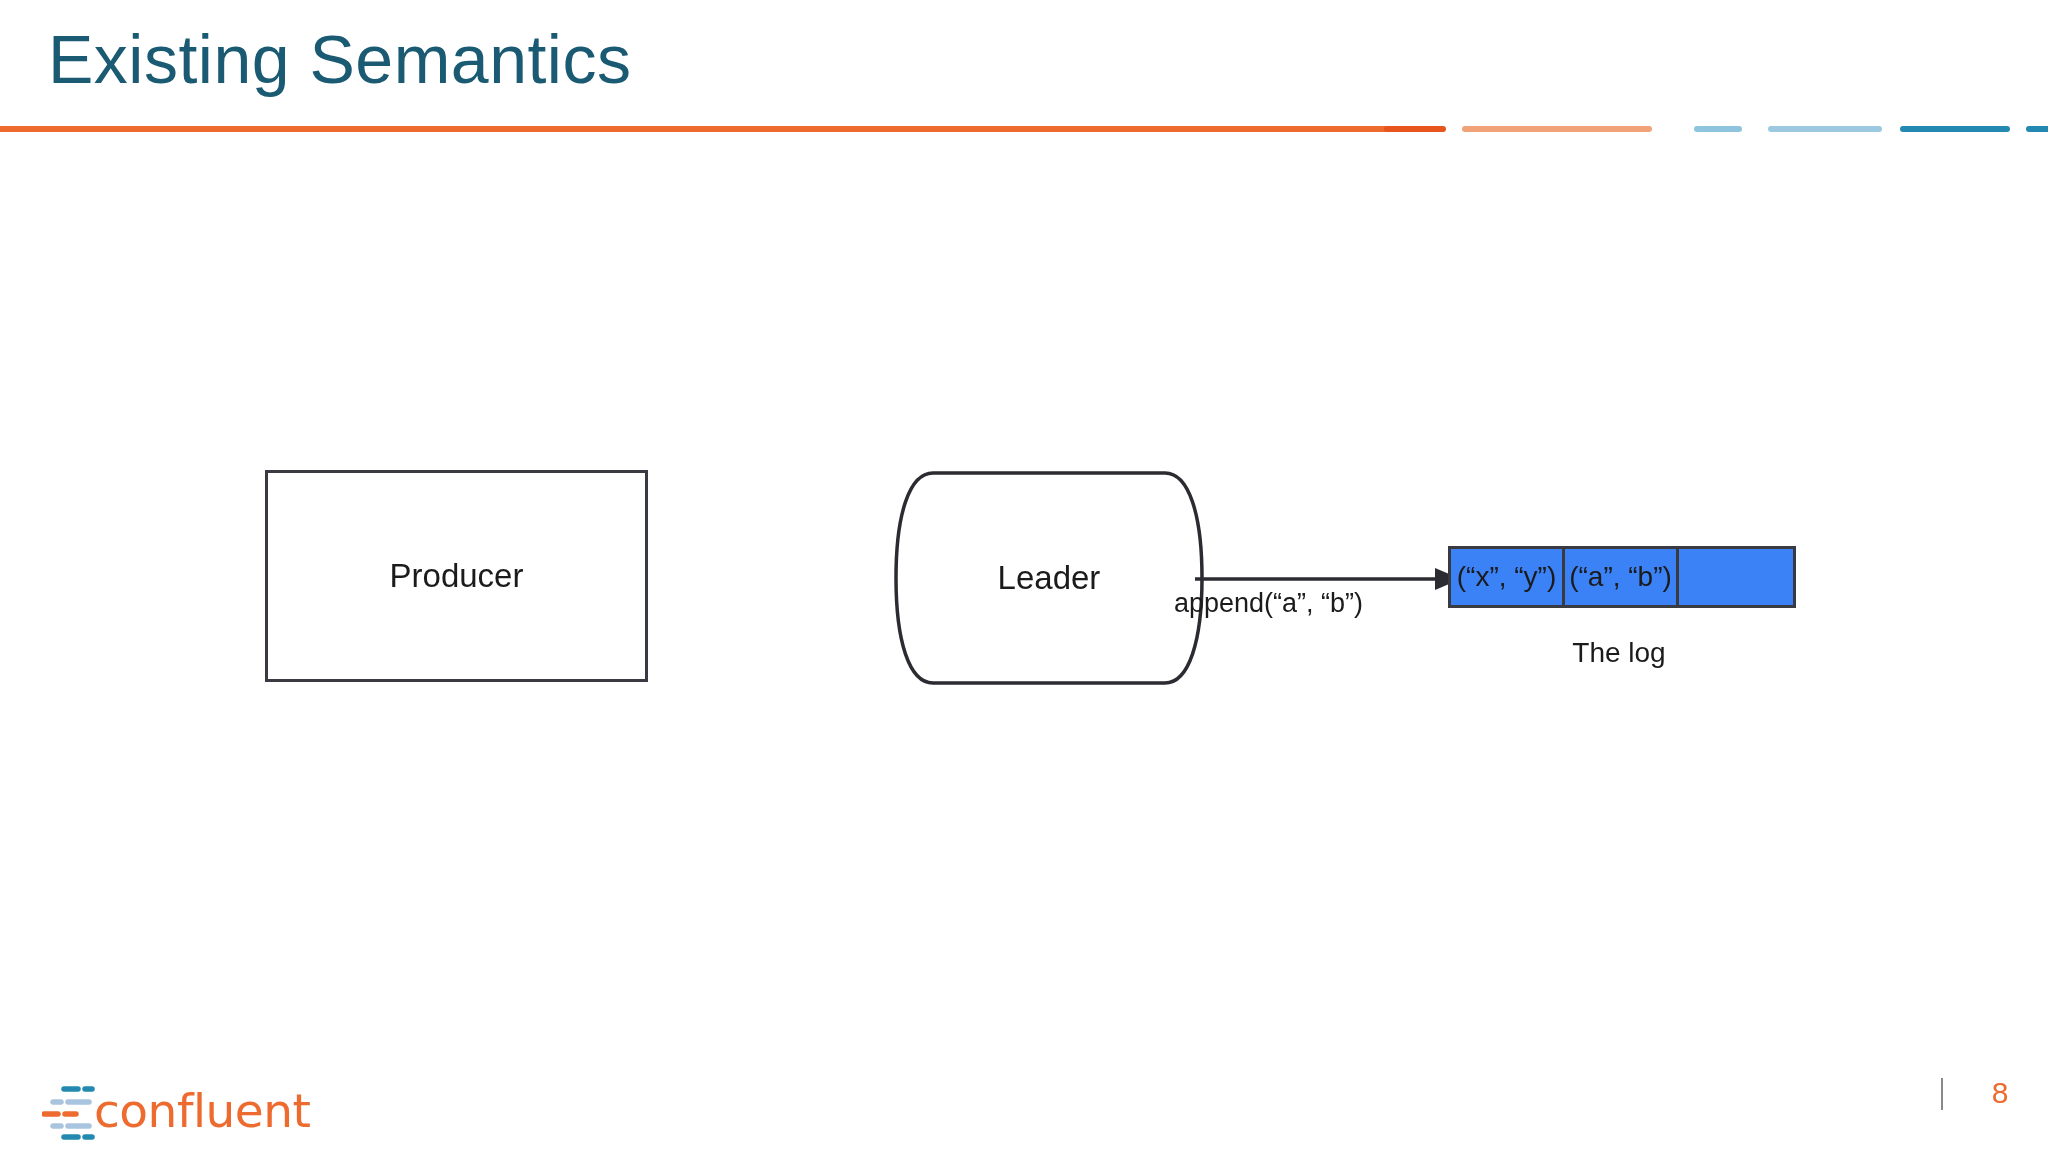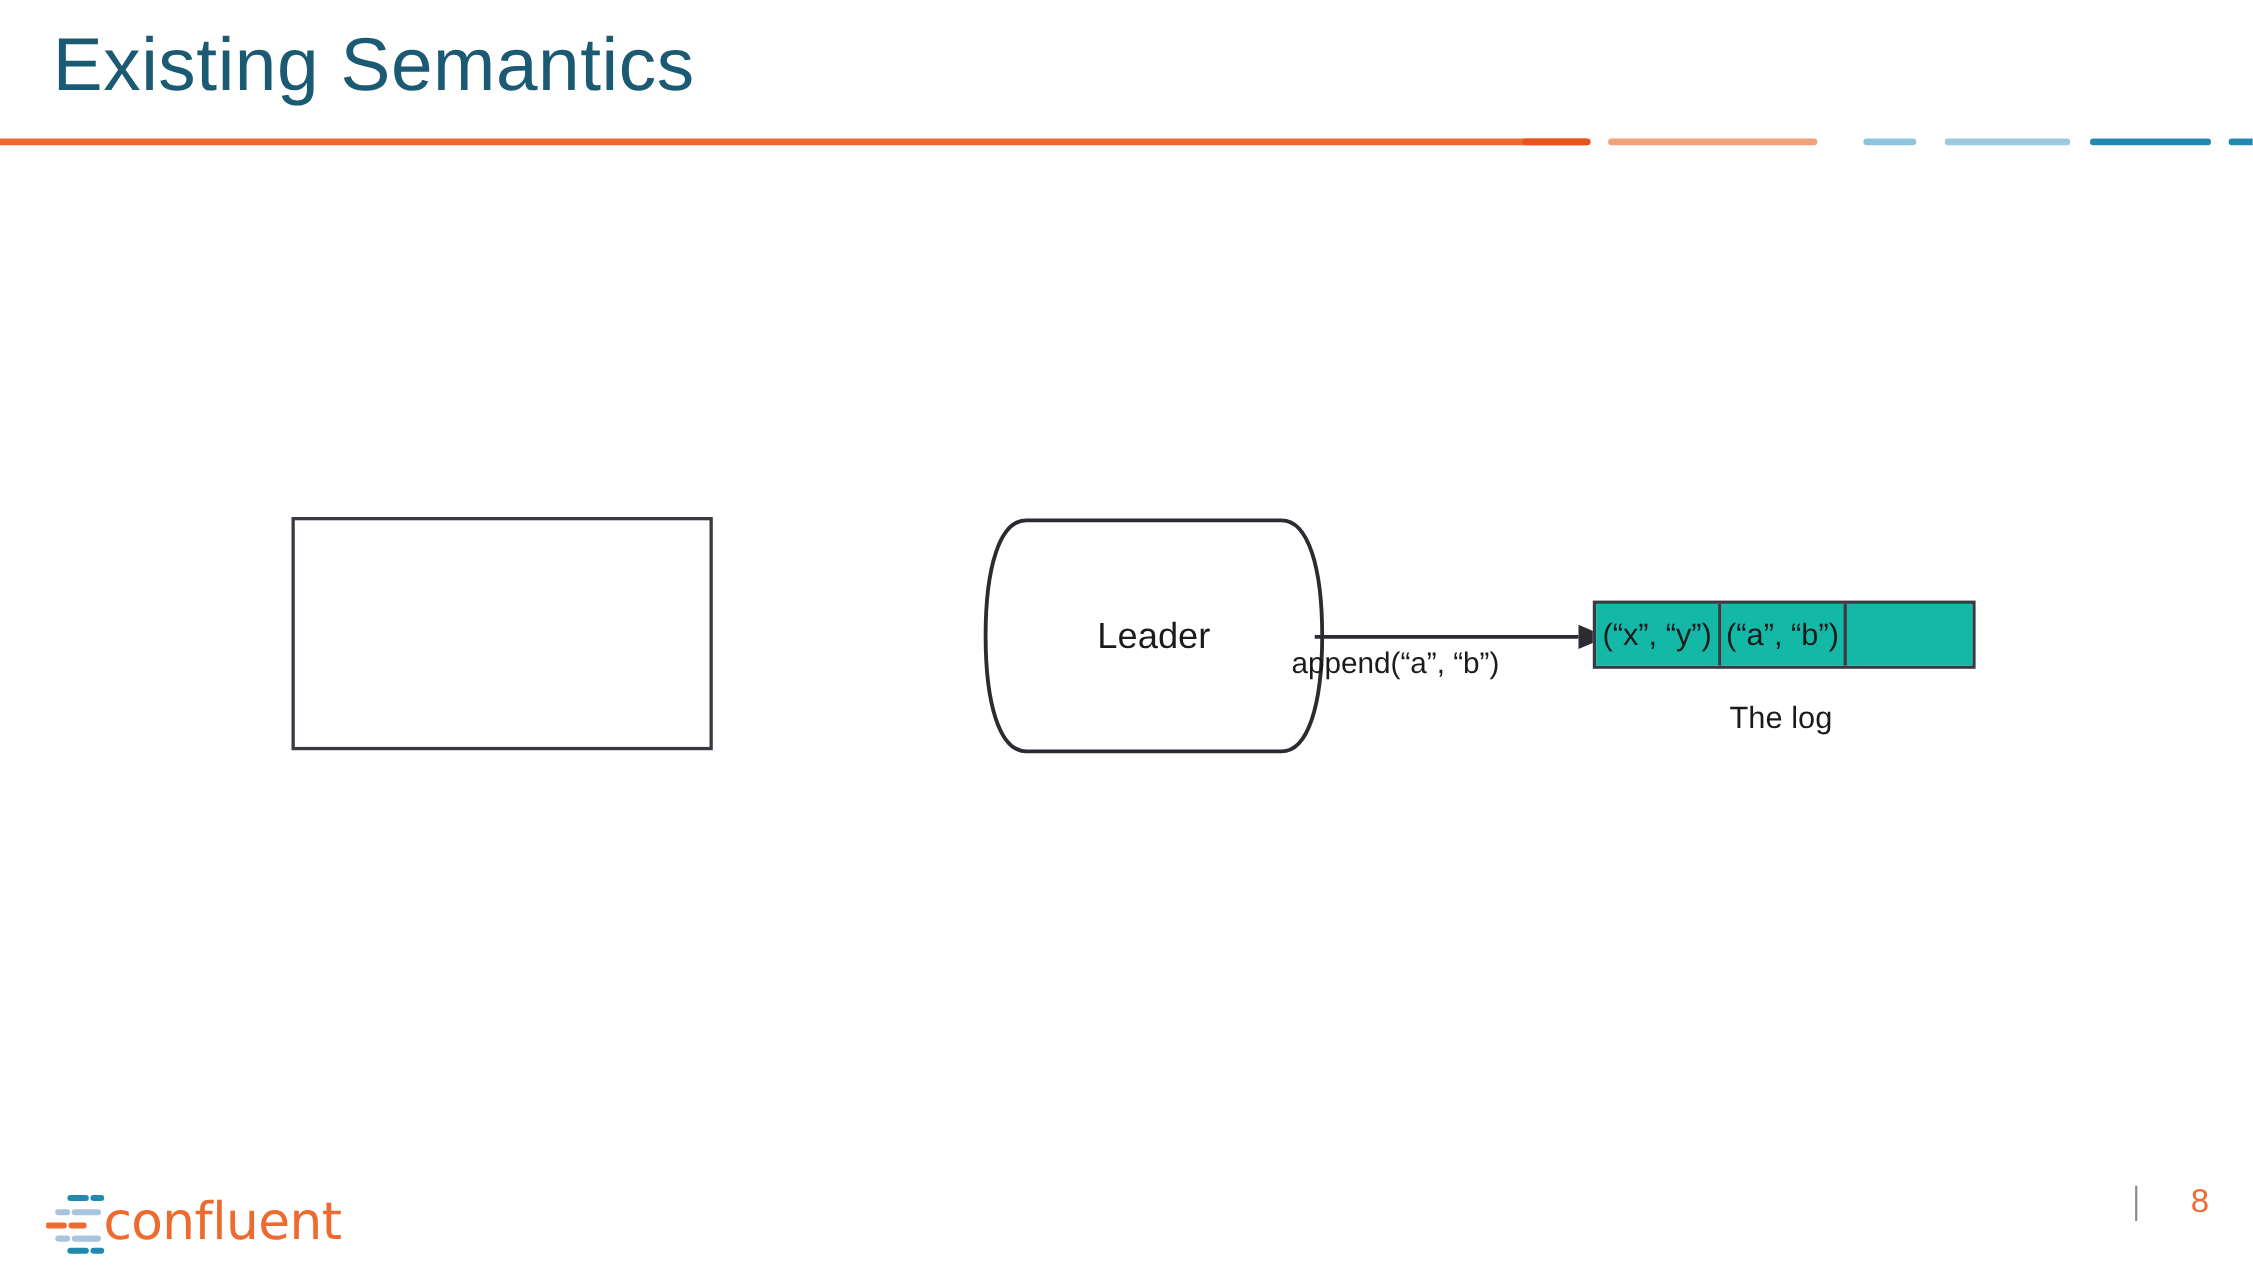--- a/index.html
+++ b/index.html
@@ -129,21 +129,21 @@
   }
   .log-cell {
     width: 114px;
     display: flex;
     align-items: center;
     justify-content: center;
     font-size: 28px;
     color: #1b1b1b;
     box-sizing: border-box;
     border-right: 3px solid #3a3a42;
-    background: #14b8a6;
+    background: #3b82f6;
   }
   .log-cell:last-child { border-right: none; }
   #log-caption {
     left: 1448px;
     top: 617px;
     width: 342px;
     text-align: center;
     font-size: 28px;
     margin-top: 20px;
   }
@@ -205,20 +205,21 @@
   <div class="rule-seg" id="rule-dash-1"></div>
   <div class="rule-seg" id="rule-dash-2"></div>
   <div class="rule-seg" id="rule-dash-3"></div>
   <div class="rule-seg" id="rule-dash-4"></div>
   <div class="rule-seg" id="rule-dash-5"></div>
   <div class="rule-seg" id="rule-dash-6"></div>
 
   <div id="diagram">
 
     <div id="producer-box"></div>
+    <div class="diagram-label" id="producer-label">Producer</div>
 
     <svg id="leader-shape" viewBox="0 0 312 216">
       <path d="M 40 3 L 272 3 C 296 3 309 45 309 108 C 309 171 296 213 272 213
                L 40 213 C 16 213 3 171 3 108 C 3 45 16 3 40 3 Z" fill="#ffffff" stroke="#2b2b31" stroke-width="3.5" stroke-linejoin="round"></path>
     </svg>
     <div class="diagram-label" id="leader-label">Leader</div>
 
     <svg id="arrow-svg" viewBox="0 0 270 46">
       <line x1="0" y1="23" x2="240" y2="23" stroke="#2b2b31" stroke-width="3.5"></line>
       <polygon points="240,12 266,23 240,34" fill="#2b2b31"></polygon>

